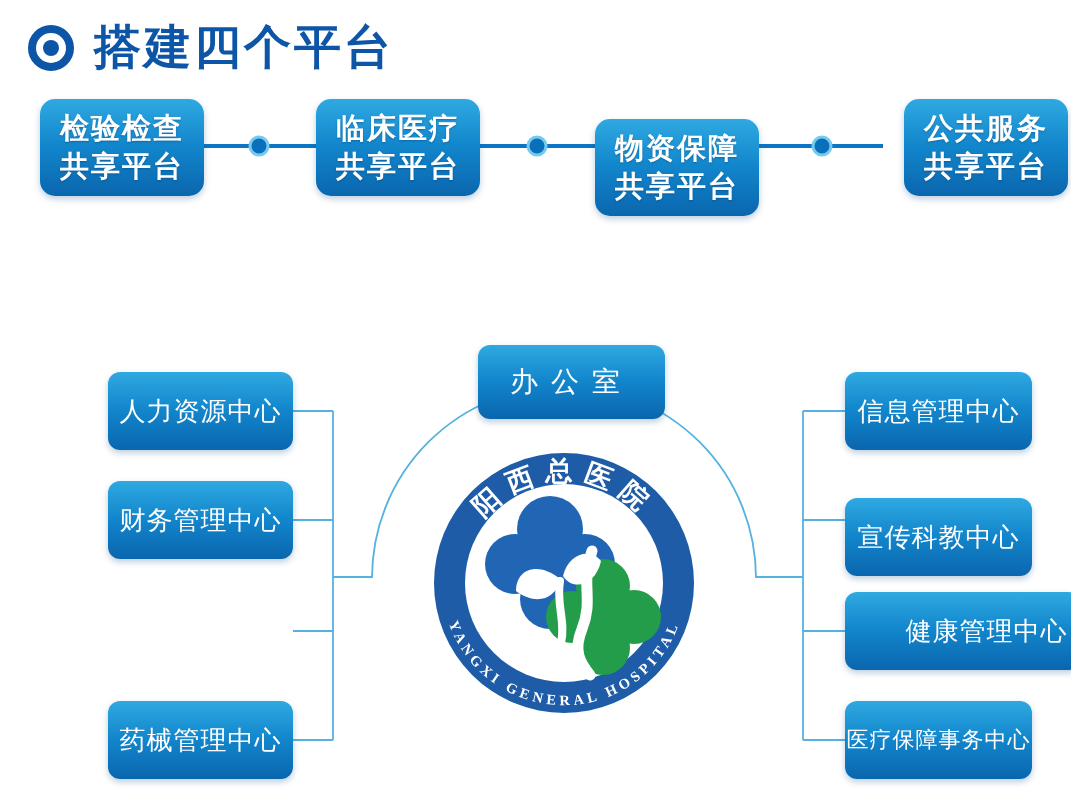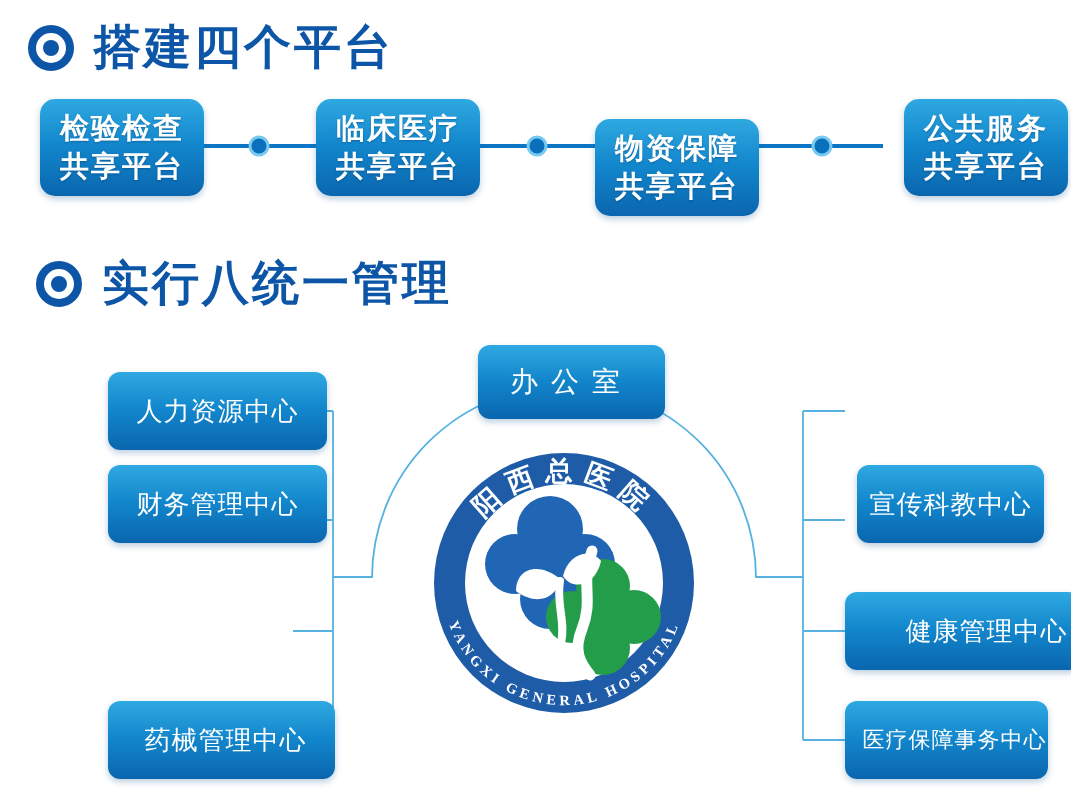--- a/index.html
+++ b/index.html
@@ -57,29 +57,29 @@
     width: 164px;
     height: 97px;
     border-radius: 15px;
     font-size: 29px;
     font-weight: 800;
     line-height: 1.28;
     letter-spacing: 2px;
     text-shadow: 0 1px 2px rgba(0, 40, 80, 0.35);
   }
   .cbox {
-    width: 219px;
+    width: 185px;
     height: 78px;
     border-radius: 12px;
     font-size: 26px;
     font-weight: 500;
     letter-spacing: 1px;
   }
   .cbox.right { width: 187px; left: 845px; }
-  .cbox.small { font-size: 22px; padding-left: 16px; }
+  .cbox.small { font-size: 22px; }
   .office {
     left: 478px;
     top: 345px;
     width: 187px;
     height: 74px;
     border-radius: 12px;
     font-size: 28px;
     font-weight: 500;
     letter-spacing: 13px;
     box-sizing: border-box;
@@ -135,34 +135,29 @@
   </div>
   <div class="bluebox pbox" style="left:595px;margin-top:20px;">
     <span>物资保障</span>
     <span>共享平台</span>
   </div>
   <div class="bluebox pbox" style="left:904px;">
     <span>公共服务</span>
     <span>共享平台</span>
   </div>
 
-  <div class="heading" style="left:36px; top:252px;">
-    <span class="bullseye">
-        <span class="bullseye-dot"></span>
-      </span>
-    <span class="heading-text">实行八统一管理</span>
-  </div>
 
   <div class="bluebox office">办公室</div>
 
   <div class="bluebox cbox" style="left:108px; top:372px;">人力资源中心</div>
-  <div class="bluebox cbox" style="left:108px; top:465px;font-family:Liberation Mono, monospace;">财务管理中心</div>
-  <div class="bluebox cbox" style="left:108px; top:701px;padding-left:8px;">药械管理中心</div>
+  <div class="bluebox cbox" style="left:108px; top:481px;font-family:Liberation Mono, monospace;">财务管理中心</div>
+  <div class="bluebox cbox" style="left:108px; top:701px;">药械管理中心</div>
 
-  <div class="bluebox cbox right" style="top:465px;margin-left:12px;">宣传科教中心</div>
+  <div class="bluebox cbox right" style="top:372px;">信息管理中心</div>
+  <div class="bluebox cbox right" style="top:498px;">宣传科教中心</div>
   <div class="bluebox cbox right" style="top:592px;padding-left:48px;">健康管理中心</div>
   <div class="bluebox cbox right small" style="top:701px;">医疗保障事务中心</div>
 
   <svg class="logo-svg" width="264" height="264" viewBox="0 0 264 264">
     <circle cx="132" cy="132" r="130" fill="#1E5CA8"></circle>
     <circle cx="132" cy="132" r="99" fill="#ffffff"></circle>
     <g fill="#2166B4">
       <circle cx="118" cy="78" r="33"></circle>
       <circle cx="83" cy="113" r="30"></circle>
       <circle cx="153" cy="113" r="30"></circle>

